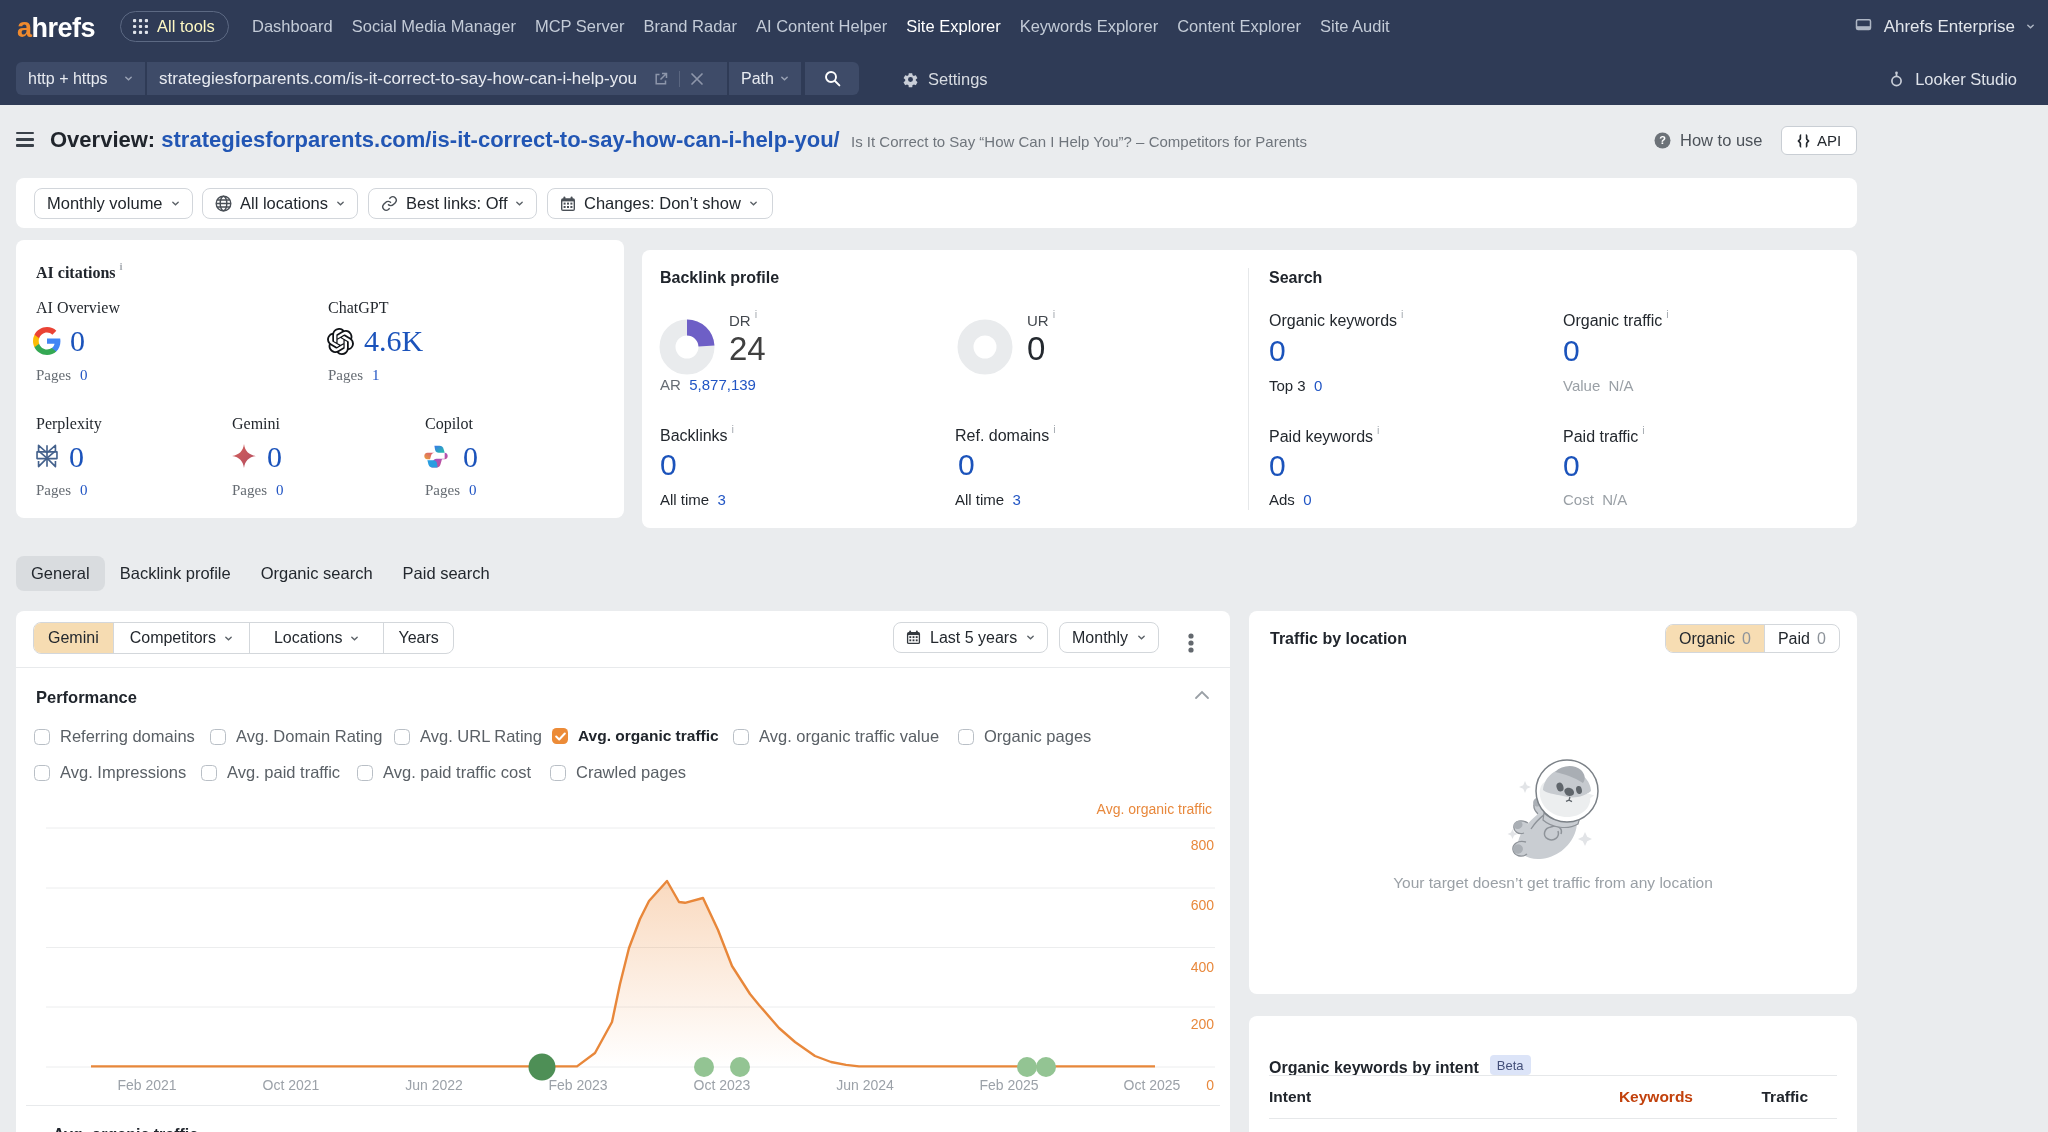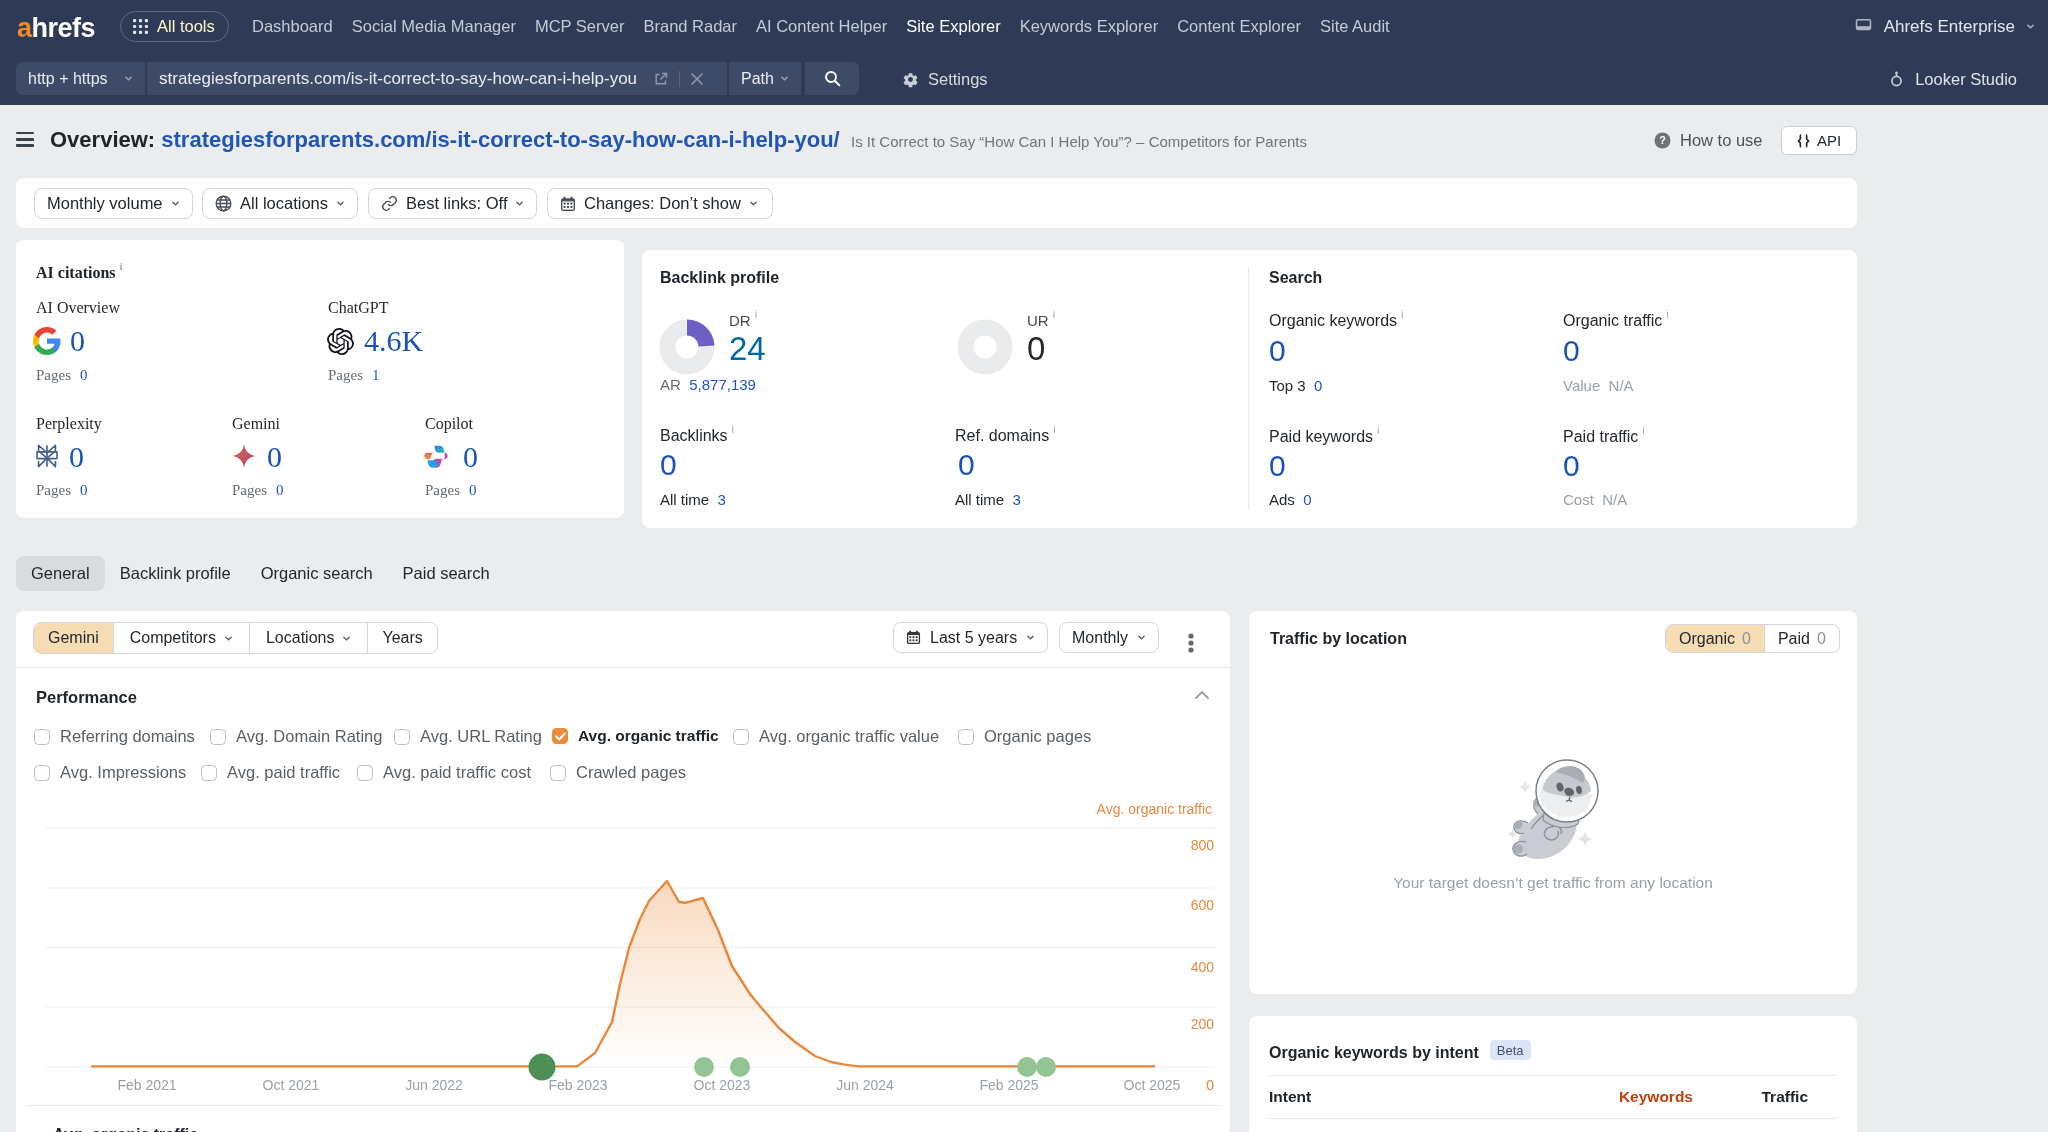--- a/index.html
+++ b/index.html
@@ -316,21 +316,21 @@
 <div id="cardB" class="card">
   <div class="abs h16" style="left:18px; top:19px;">Backlink profile</div>
   <div class="abs" style="left:606px; top:18px; width:1px; height:242px; background:#e6e8ea;"></div>
   <div class="abs h16" style="left:627px; top:19px;">Search</div>
 
   <svg class="abs" style="left:17px; top:69px;" width="56" height="56" viewBox="0 0 56 56">
     <circle cx="28" cy="28" r="19.5" fill="none" stroke="#e9ebed" stroke-width="16"></circle>
     <circle cx="28" cy="28" r="19.5" fill="none" stroke="#6e5fc6" stroke-width="16" stroke-dasharray="29.4 93.1" transform="rotate(-90 28 28)"></circle>
   </svg>
   <div class="abs" style="left:87px; top:58px; font-size:15px; color:#43484e;">DR<span class="supi">i</span></div>
-  <div class="abs" style="left:87px; top:80px; font-size:33px; color:#0369a1;">24</div>
+  <div class="abs" style="left:87px; top:80px; font-size:33px; color:#404040;">24</div>
   <div class="abs" style="left:18px; top:126px; font-size:15px;"><span class="gray">AR</span>&nbsp; <span style="color:#2155c4;">5,877,139</span></div>
 
   <svg class="abs" style="left:315px; top:69px;" width="56" height="56" viewBox="0 0 56 56">
     <circle cx="28" cy="28" r="19.5" fill="none" stroke="#e9ebed" stroke-width="16"></circle>
   </svg>
   <div class="abs" style="left:385px; top:58px; font-size:15px; color:#43484e;">UR<span class="supi">i</span></div>
   <div class="abs" style="left:385px; top:80px; font-size:33px; color:#24292f;">0</div>
 
   <div class="abs lbl15" style="left:18px; top:173px;">Backlinks<span class="supi">i</span></div>
   <div class="abs bignum" style="left:18px; top:198px;">0</div>
@@ -363,21 +363,21 @@
   <div class="tab">Organic search</div>
   <div class="tab">Paid search</div>
 </div>
 
 <div id="chartcard" class="card">
   <div class="segctl" style="left:17px; top:11px;">
     <div class="segitem on">Gemini</div>
     <div class="segitem" style="padding:0 16px;">Competitors <svg class="chev" width="10" height="10" viewBox="0 0 10 10">
           <path d="M2 3.5l3 3 3-3" stroke="#5b6167" stroke-width="1.5" fill="none" stroke-linecap="round"></path>
         </svg></div>
-    <div class="segitem" style="padding:0 16px;">Locations <svg class="chev" width="10" height="10" viewBox="0 0 10 10">
+    <div class="segitem" style="padding:0 24px;">Locations <svg class="chev" width="10" height="10" viewBox="0 0 10 10">
           <path d="M2 3.5l3 3 3-3" stroke="#5b6167" stroke-width="1.5" fill="none" stroke-linecap="round"></path>
         </svg></div>
     <div class="segitem">Years</div>
   </div>
   <div class="obtn" style="left:877px; top:11px;">
     <svg width="15" height="15" viewBox="0 0 16 16">
         <rect x="1" y="2.2" width="14" height="12.8" rx="2" fill="#33383e"></rect>
         <rect x="3.4" y="0.6" width="2" height="3.4" rx="1" fill="#33383e"></rect>
         <rect x="10.6" y="0.6" width="2" height="3.4" rx="1" fill="#33383e"></rect>
         <rect x="2.4" y="5.4" width="11.2" height="8.2" fill="#fff"></rect>
@@ -508,19 +508,19 @@
     <ellipse cx="92" cy="67" rx="3.4" ry="4.6" fill="#5f656b" transform="rotate(-18 92 67)"></ellipse>
     <ellipse cx="111" cy="70" rx="2.9" ry="4" fill="#5f656b" transform="rotate(-12 111 70)"></ellipse>
     <path d="M97 73 C95 70 98 67 102 68 C106 69 107 73 105 75 C102 77 98 76 97 73 Z" fill="#5f656b"></path>
     <path d="M102 77l-1 3.2 M101 80.2l-3 1.2 M101 80.2l3 1.4" stroke="#5f656b" stroke-width="1.3" fill="none"></path>
     <path d="M119 73l7 2.5-5.6 4z" fill="#eceeef"></path>
   </svg>
   <div class="abs" style="left:0; top:263px; width:608px; text-align:center; font-size:15.5px; color:#9aa0a6;">Your target doesn’t get traffic from any location</div>
 </div>
 
 <div id="intentcard" class="card">
-  <div class="abs h16" style="left:20px; top:24px;">Organic keywords by intent<span class="beta">Beta</span></div>
+  <div class="abs h16" style="left:20px; top:39px;">Organic keywords by intent<span class="beta">Beta</span></div>
   <div class="abs" style="left:20px; top:59px; width:568px; height:1px; background:#e6e8ea;"></div>
   <div class="abs" style="left:20px; top:72px; font-size:15.5px; font-weight:bold; color:#20252c;">Intent</div>
   <div class="abs" style="left:304px; top:72px; width:140px; text-align:right; font-size:15.5px; font-weight:bold; color:#c2410c;">Keywords</div>
   <div class="abs" style="left:469px; top:72px; width:90px; text-align:right; font-size:15.5px; font-weight:bold; color:#20252c;">Traffic</div>
   <div class="abs" style="left:20px; top:102px; width:568px; height:1px; background:#e6e8ea;"></div>
 </div>
 
 </body></html>

